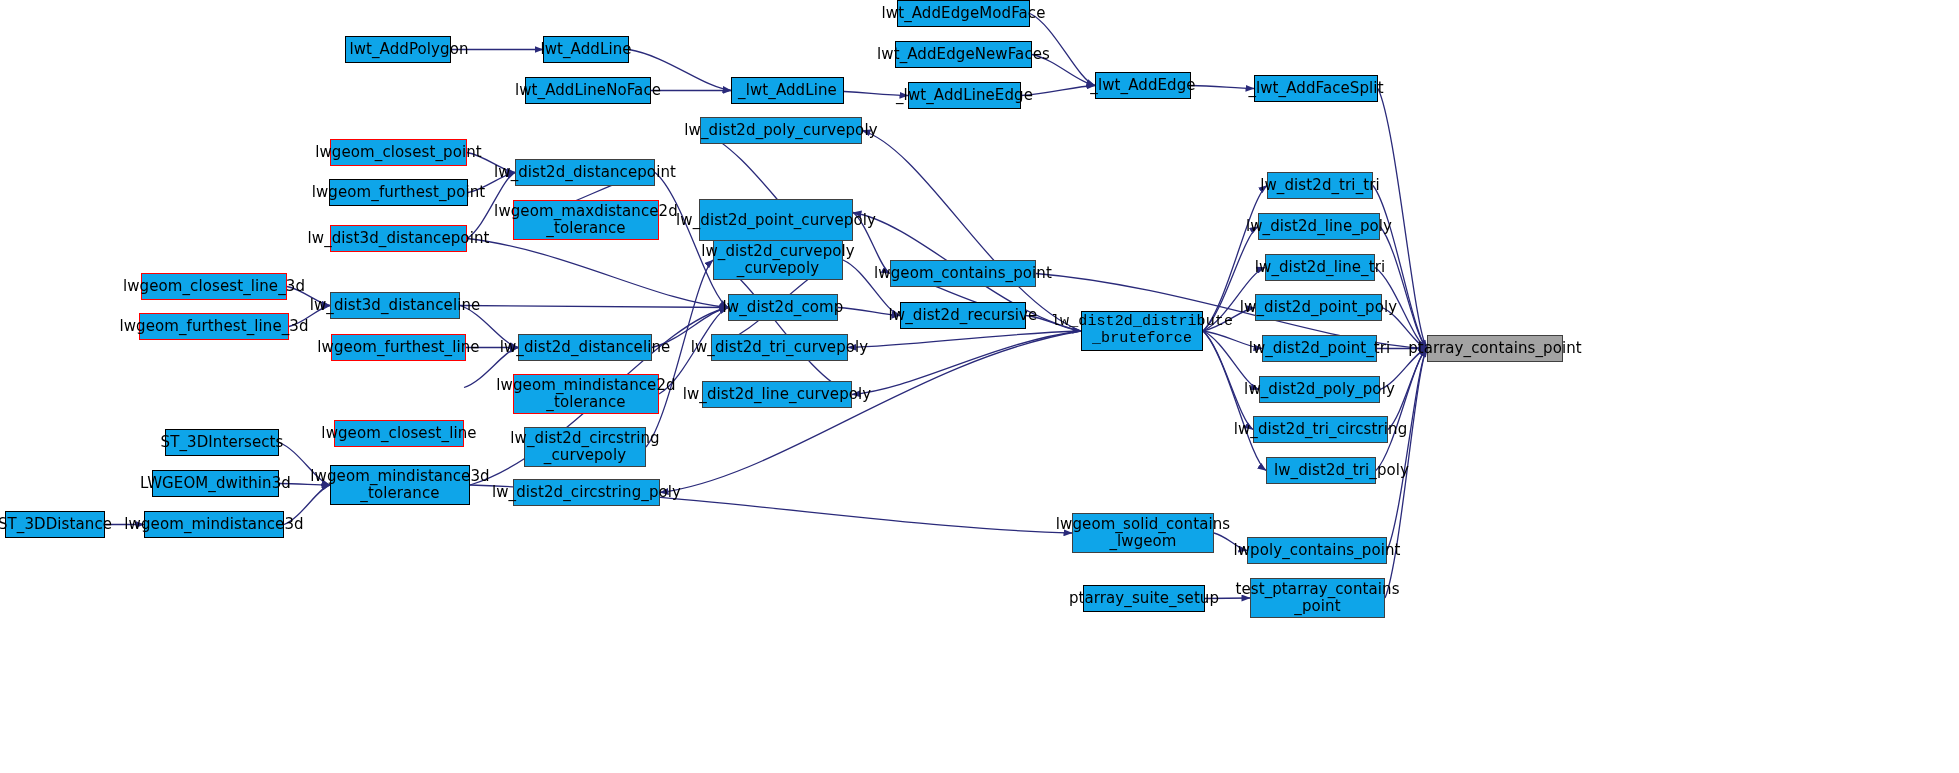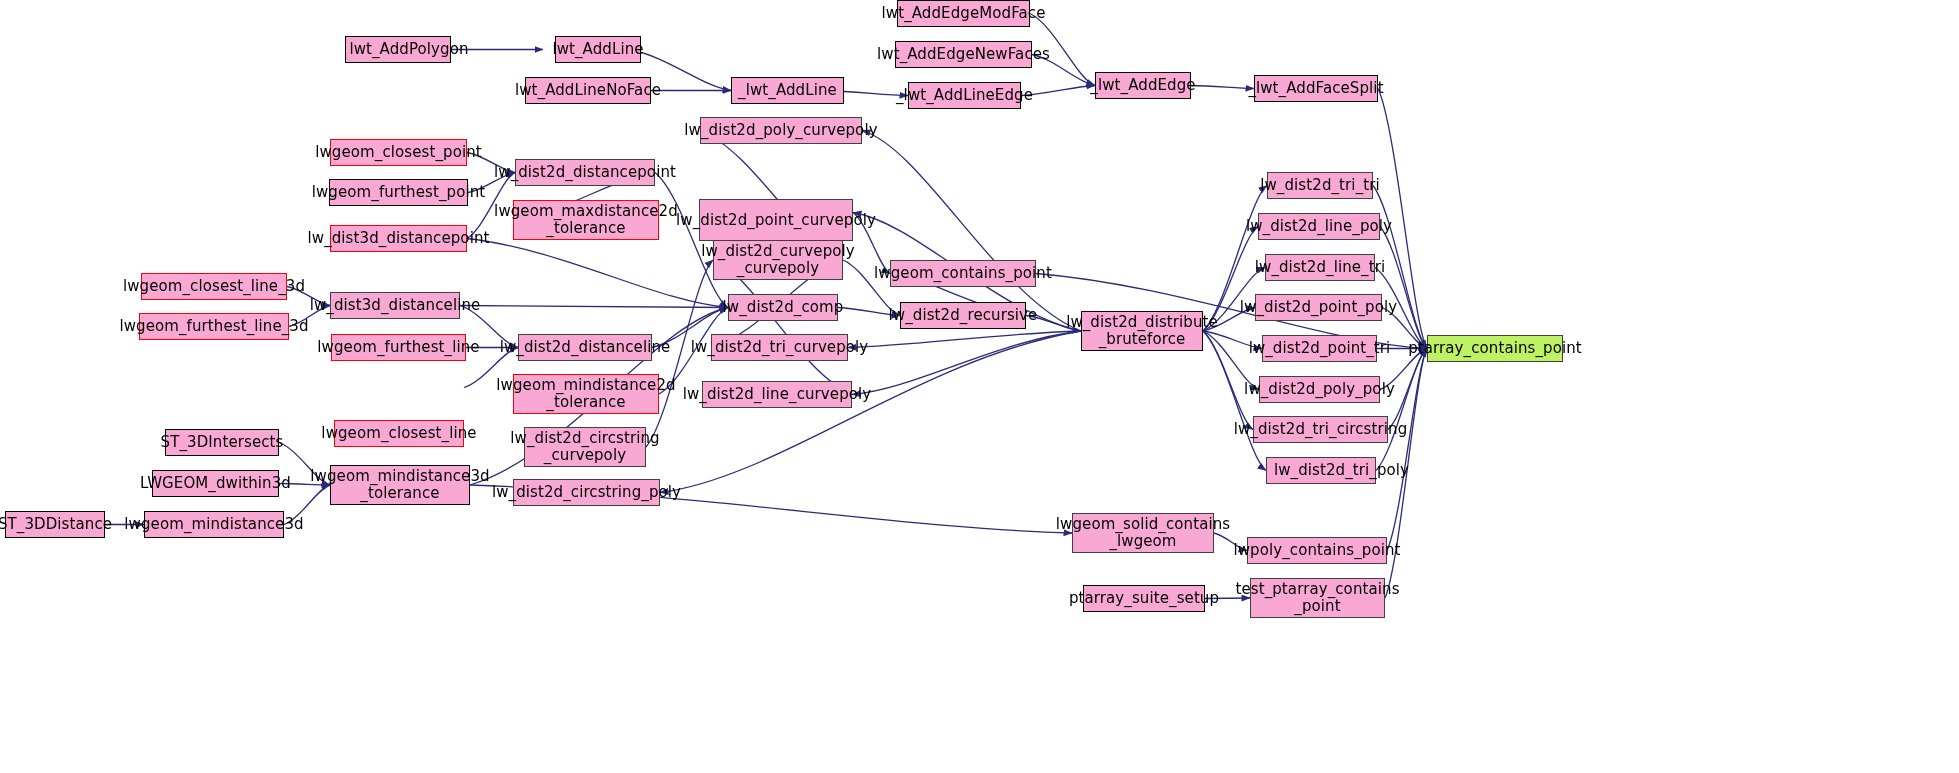--- a/index.html
+++ b/index.html
@@ -6,32 +6,32 @@
   body{font-family:"DejaVu Sans","Liberation Sans",sans-serif;}
   #graph{position:relative;width:1959px;height:773px;background:#ffffff;overflow:hidden;}
   #edges{position:absolute;left:0;top:0;width:1959px;height:773px;}
   .node{
     position:absolute;
     box-sizing:border-box;
     display:flex;
     align-items:center;
     justify-content:center;
     text-align:center;
-    background:#f9a8d4;
+    background:#0ea5e9;
     border:1px solid #000000;
     color:#000000;
     font-size:15px;
     line-height:1.12;
     letter-spacing:0.1px;
     white-space:pre-line;
     padding:0 3px;
     z-index:5;
   }
   .node.red{border:1px solid #ff0000;}
-  .node.hl{background:#bef264;border:1px solid #404040;}
+  .node.hl{background:#a3a3a3;border:1px solid #404040;}
   .node.grayborder{border:1px solid #404040;}
 </style>
 </head>
 <body>
 
 <div id="graph">
   <svg id="edges" xmlns="http://www.w3.org/2000/svg">
     <defs>
       <marker id="ah" markerWidth="9" markerHeight="7" refX="8.5" refY="3.5" orient="auto" markerUnits="userSpaceOnUse">
         <path d="M0,0 L9,3.5 L0,7 z" fill="#2a2a7a"></path>
@@ -99,21 +99,21 @@
         <path d="M1036,273.5 C1184.58,285.95 1317.52,341.75 1427,348.5" fill="none" stroke="#2a2a7a" stroke-width="1.3" marker-end="url(#ah)"></path>
         <path d="M1387,550.5 C1402.2,517.0999999999999 1415.8,366.62 1427,348.5" fill="none" stroke="#2a2a7a" stroke-width="1.3" marker-end="url(#ah)"></path>
         <path d="M1385,598 C1400.96,559.8499999999999 1415.24,369.47 1427,348.5" fill="none" stroke="#2a2a7a" stroke-width="1.3" marker-end="url(#ah)"></path>
         <path d="M1214,533 C1226.54,535.905 1237.76,548.9250000000001 1247,550.5" fill="none" stroke="#2a2a7a" stroke-width="1.3" marker-end="url(#ah)"></path>
         <path d="M470,485 C698.76,492.968 903.44,528.68 1072,533" fill="none" stroke="#2a2a7a" stroke-width="1.3" marker-end="url(#ah)"></path>
         <path d="M1205,598.5 C1222.1,598.417 1237.4,598.045 1250,598" fill="none" stroke="#2a2a7a" stroke-width="1.3" marker-end="url(#ah)"></path>
       </g>
   </svg>
   <div id="nodes-layer">
       <div class="node" style="left: 345px; top: 36px; width: 106px; height: 27px; padding-left: 25px;">lwt_AddPolygon</div>
-      <div class="node" style="left: 543px; top: 36px; width: 86px; height: 27px; margin-left: 12px;">lwt_AddLine</div>
+      <div class="node" style="left: 543px; top: 36px; width: 86px; height: 27px;">lwt_AddLine</div>
       <div class="node" style="left: 525px; top: 77px; width: 126px; height: 27px;">lwt_AddLineNoFace</div>
       <div class="node" style="left: 731px; top: 77px; width: 113px; height: 27px;">_lwt_AddLine</div>
       <div class="node" style="left: 908px; top: 82px; width: 113px; height: 27px;">_lwt_AddLineEdge</div>
       <div class="node" style="left: 897px; top: 0px; width: 133px; height: 27px;">lwt_AddEdgeModFace</div>
       <div class="node" style="left: 895px; top: 41px; width: 137px; height: 27px;">lwt_AddEdgeNewFaces</div>
       <div class="node" style="left: 1095px; top: 72px; width: 96px; height: 27px;">_lwt_AddEdge</div>
       <div class="node" style="left: 1254px; top: 75px; width: 124px; height: 27px;">_lwt_AddFaceSplit</div>
       <div class="node grayborder" style="left: 700px; top: 117px; width: 162px; height: 27px;">lw_dist2d_poly_curvepoly</div>
       <div class="node red" style="left: 330px; top: 139px; width: 137px; height: 27px;">lwgeom_closest_point</div>
       <div class="node grayborder" style="left: 515px; top: 159px; width: 140px; height: 27px;">lw_dist2d_distancepoint</div>
@@ -126,21 +126,21 @@
 _curvepoly</div>
       <div class="node red" style="left: 141px; top: 273px; width: 146px; height: 27px;">lwgeom_closest_line_3d</div>
       <div class="node grayborder" style="left: 890px; top: 260px; width: 146px; height: 27px;">lwgeom_contains_point</div>
       <div class="node grayborder" style="left: 330px; top: 292px; width: 130px; height: 27px;">lw_dist3d_distanceline</div>
       <div class="node grayborder" style="left: 728px; top: 294px; width: 110px; height: 27px;">lw_dist2d_comp</div>
       <div class="node" style="left: 900px; top: 302px; width: 126px; height: 27px;">lw_dist2d_recursive</div>
       <div class="node red" style="left: 139px; top: 313px; width: 150px; height: 27px;">lwgeom_furthest_line_3d</div>
       <div class="node grayborder" style="left: 518px; top: 334px; width: 134px; height: 27px;">lw_dist2d_distanceline</div>
       <div class="node red" style="left: 331px; top: 334px; width: 135px; height: 27px;">lwgeom_furthest_line</div>
       <div class="node grayborder" style="left: 711px; top: 334px; width: 137px; height: 27px;">lw_dist2d_tri_curvepoly</div>
-      <div class="node" style="left: 1081px; top: 311px; width: 122px; height: 40px;">lw_dist2d_distribute
+      <div class="node" style="left: 1081px; top: 311px; width: 122px; height: 40px; font-family: Liberation Mono, monospace;">lw_dist2d_distribute
 _bruteforce</div>
       <div class="node red" style="left: 334px; top: 374px; width: 130px; height: 27px; margin-top: 46px;">lwgeom_closest_line</div>
       <div class="node red" style="left: 513px; top: 374px; width: 146px; height: 40px;">lwgeom_mindistance2d
 _tolerance</div>
       <div class="node grayborder" style="left: 702px; top: 381px; width: 150px; height: 27px;">lw_dist2d_line_curvepoly</div>
       <div class="node" style="left: 165px; top: 429px; width: 114px; height: 27px;">ST_3DIntersects</div>
       <div class="node grayborder" style="left: 524px; top: 427px; width: 122px; height: 40px;">lw_dist2d_circstring
 _curvepoly</div>
       <div class="node grayborder" style="left: 1253px; top: 416px; width: 135px; height: 27px;">lw_dist2d_tri_circstring</div>
       <div class="node" style="left: 152px; top: 470px; width: 127px; height: 27px; text-align: center;">LWGEOM_dwithin3d</div>

